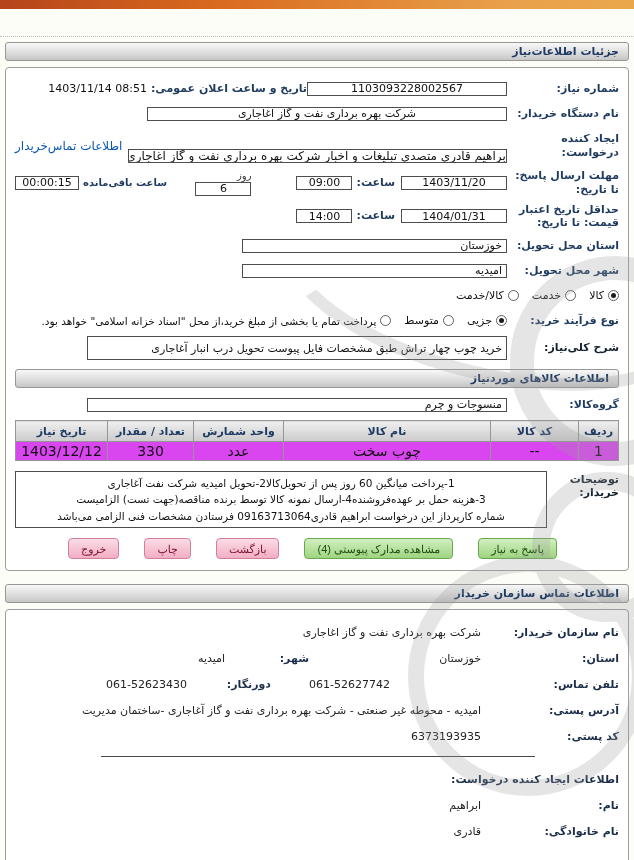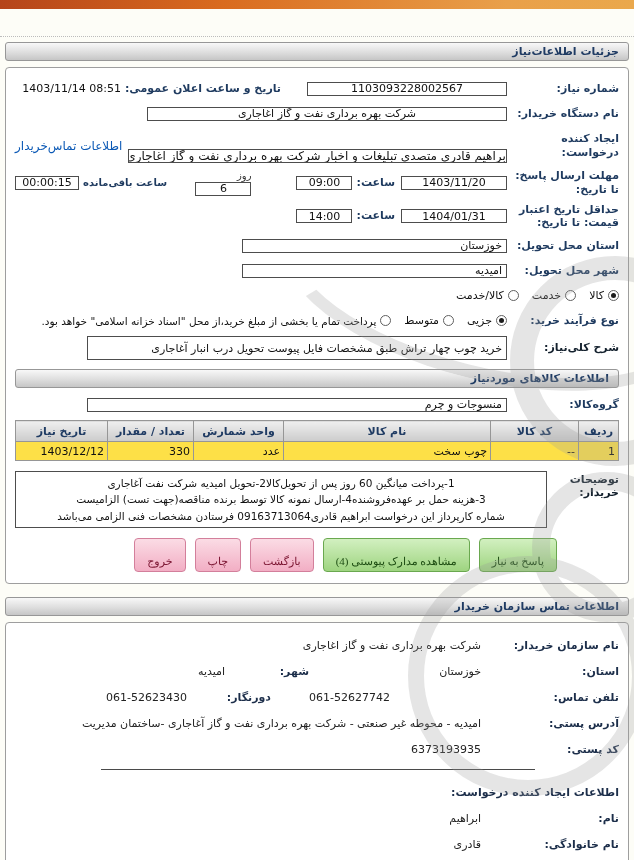--- a/index.html
+++ b/index.html
@@ -30,49 +30,49 @@
   .strong { color:#14212e; }
 
   .input { display:inline-flex; align-items:center; border:1px solid #4d4d4d; background:#fff;
            height:14px; padding:0 4px; font-size:11px; color:#111; overflow:hidden; white-space:nowrap; }
   .center { justify-content:center; }
   .grow { flex:1; }
   .w200 { width:200px; } .w105 { width:106px; } .w55 { width:56px; } .w62 { width:64px; }
   .w265 { width:265px; } .w360 { width:360px; } .w420 { width:420px; }
   .bigbox { width:420px; height:24px; }
   .small { font-size:12px;margin-top:20px; }
-  .mr6 { margin-right:6px; } .mr4 { margin-right:4px; } .mr26 { margin-right:26px; } .mr45 { margin-right:45px; }
+  .mr6 { margin-right:6px; } .mr4 { margin-right:4px; } .mr26 { } .mr45 { margin-right:45px; }
   .spacer { flex:1; }
   .ltr { direction:ltr; unicode-bidi:embed;margin-left:38px; }
 
   .stack { display:flex; flex-direction:column; align-items:flex-start; }
 
   .link { color:#0a58b5; font-size:12px; white-space:nowrap; margin-right:6px; cursor:pointer; }
 
   .radio-item { display:inline-flex; align-items:center; margin-left:13px; cursor:pointer; }
   .radio { width:11px; height:11px; border:1px solid #5f5f5f; border-radius:50%; background:#fff;
            display:inline-block; position:relative; margin-left:4px; flex:0 0 11px; }
   .radio.selected::after { content:""; position:absolute; inset:2px; border-radius:50%; background:#1c1c1c; }
   .treasury { font-size:10.5px; color:#111; }
 
   table.goods { width:100%; border-collapse:collapse; margin:2px 0 10px; }
   table.goods th { background:linear-gradient(#efefef,#cbcbcb); border:1px solid #969696;
                    font-size:11px; font-weight:bold; color:#1f3b63; height:21px; padding:0 3px; }
-  table.goods td { border:1px solid #969696; background:#fde047; text-align:right;
-                   font-size:11px; color:#111; height:19px; padding:0 3px; }
+  table.goods td { border:1px solid #969696; background:#d946ef; text-align:center;
+                   font-size:14px; color:#111; height:19px; padding:0 3px; }
   .col-row { width:40px; } .col-code { width:88px; } .col-unit { width:90px; }
   .col-qty { width:86px; } .col-date { width:92px; }
 
   .notes-row { display:flex; align-items:flex-start; margin-bottom:10px; }
   .notes-label { flex:0 0 72px; font-weight:bold; color:#14212e; font-size:11px; padding-top:2px; }
   .notes-box { flex:1; border:1px solid #4d4d4d; background:#fff; padding:3px 1px;
                text-align:center; font-size:10.5px; line-height:1.55; color:#111; }
 
   .btnrow { display:flex; gap:9px; margin:8px 62px 2px 0; }
-  .btn { height:21px; border-radius:4px; font-size:11px; font-family:Liberation Serif, serif; padding:16px 12px; cursor:pointer; white-space:nowrap; }
+  .btn { height:21px; border-radius:4px; font-size:11px; font-family:Liberation Sans, sans-serif; padding:4px 12px; cursor:pointer; white-space:nowrap;margin-left:16px; }
   .btn.green { background:linear-gradient(#d2f0c0,#9ed480); border:1px solid #6aa84f; color:#1d4d12; }
   .btn.pink  { background:linear-gradient(#fbdce5,#f2aec4); border:1px solid #d37f9b; color:#7a1330; }
 
   .crow { display:flex; align-items:flex-start; margin-bottom:13px; }
   .clabel { flex:0 0 138px; font-weight:bold; color:#1c2e4a; font-size:11px; }
   .clabel.w80 { flex:0 0 84px; }
   .clabel.wide { flex:0 0 auto; }
   .cval { color:#222; font-size:11px; }
   .cval.w170 { flex:0 0 172px; }
   .divider { border-top:1px solid #4a4a4a; margin:2px 84px 16px 86px; }

